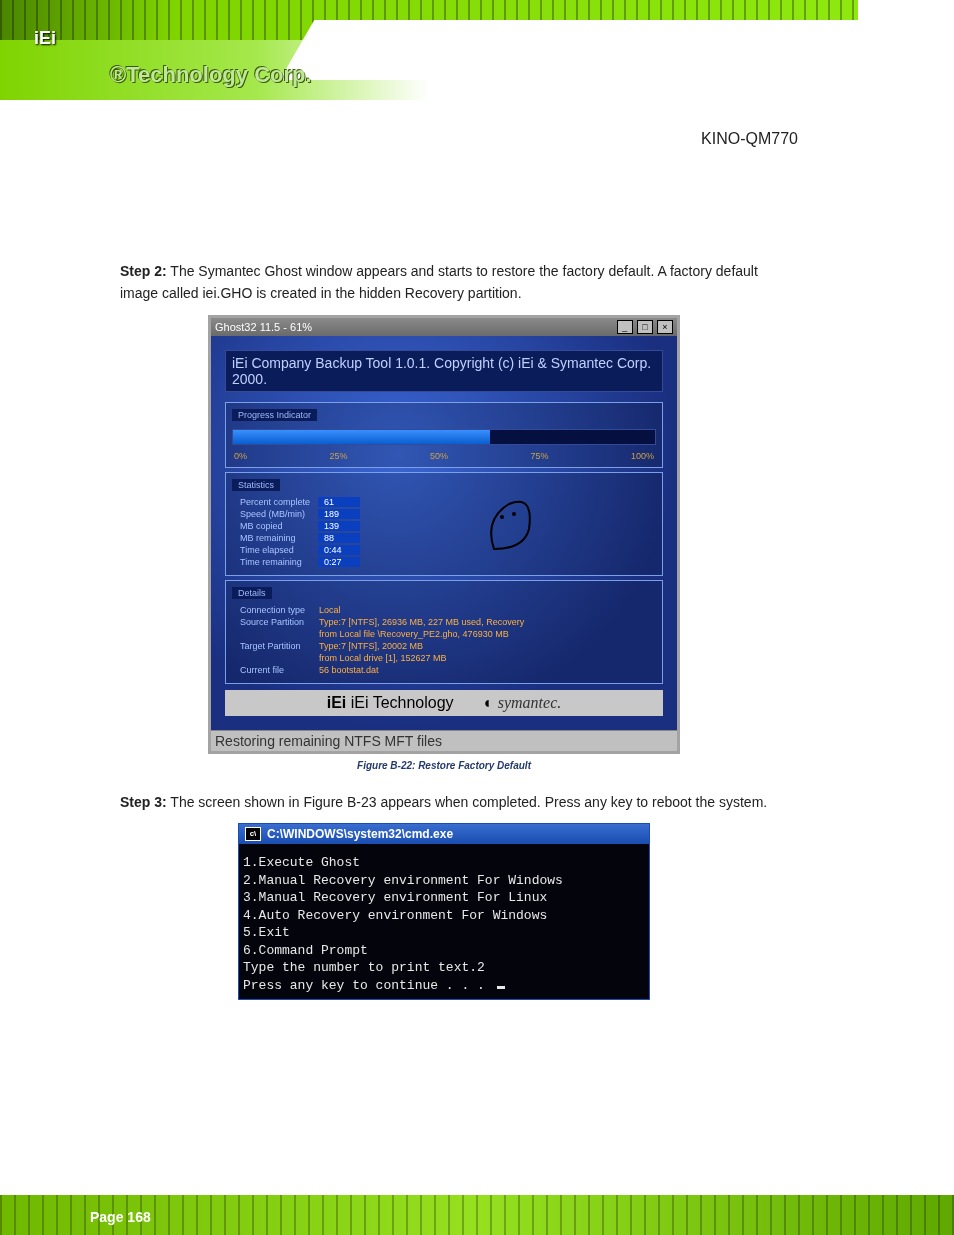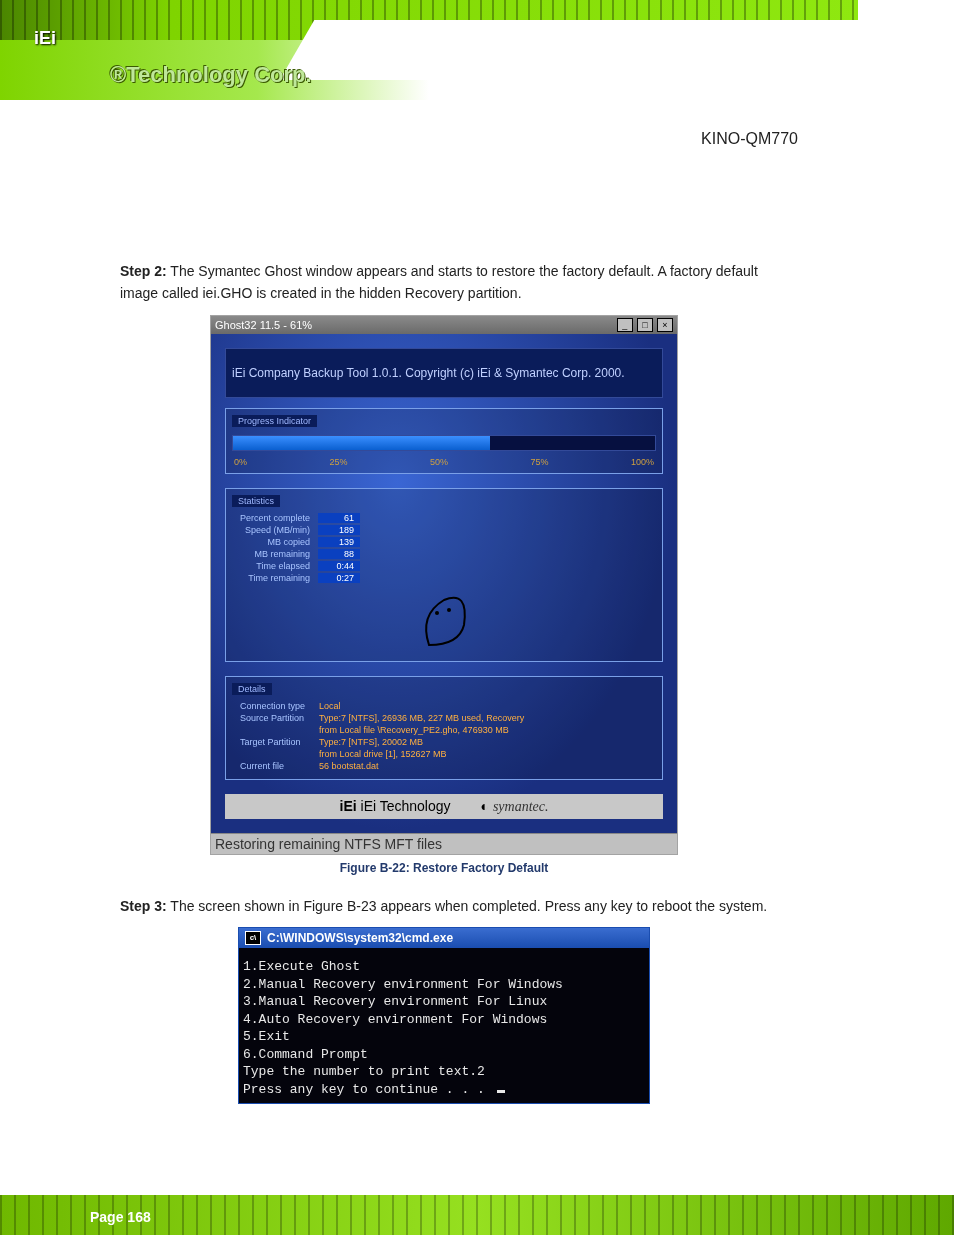--- a/index.html
+++ b/index.html
@@ -75,31 +75,32 @@
   .step-label {
     font-weight: bold;
   }
   .figure-wrap {
     text-align: center;
     margin: 10px 0 6px 0;
   }
   .caption {
     text-align: center;
     font-weight: bold;
-    font-size: 12px;
+    font-size: 10px;
     color: #233a6c;
     margin: 6px 0 18px 0;
+    font-style: italic;
   }
 
   
   .ghost-window {
     display: inline-block;
     width: 466px;
     background: #1a3db0;
-    border: 1px solid #a3a3a3;
+    border: 3px solid #a3a3a3;
     text-align: left;
     font-family: "MS Sans Serif", Tahoma, sans-serif;
     font-size: 10px;
     color: #fff;
   }
   .ghost-title {
     background: linear-gradient(#8a8a8a, #6a6a6a);
     color: #fff;
     font-size: 11px;
     padding: 2px 4px;
@@ -119,27 +120,27 @@
     line-height: 12px;
   }
   .ghost-body {
     background: radial-gradient(ellipse at 40% 30%, #3a66d4 0%, #1a2f80 70%);
     padding: 14px;
   }
   .ghost-panel {
     border: 1px solid #7aa0e8;
     background: rgba(0,0,0,0.15);
     padding: 6px;
-    margin-bottom: 14px;
+    margin-bottom: 4px;
   }
   .copy-bar {
     background: #0a1c5a;
     color: #c0d0ff;
-    font-size: 12px;
-    padding: 17px 6px;
+    font-size: 14px;
+    padding: 4px 6px;
     border: 1px solid #334a99;
     margin-bottom: 10px;
   }
   .section-label {
     display: inline-block;
     background: #0a1c5a;
     color: #9fb8ff;
     padding: 1px 6px;
     font-size: 9px;
     margin-bottom: 4px;
@@ -155,25 +156,25 @@
     height: 100%;
     background: linear-gradient(#3a8fff,#0a5fd0);
   }
   .prog-ticks {
     display: flex;
     justify-content: space-between;
     color: #cfa040;
     font-size: 9px;
     padding: 2px 2px 0 2px;
   }
-  .stats-row { display: flex; flex-direction: column; }
+  .stats-row { display: flex; }
   .stats-table {
     font-size: 9px;
   }
-  .stats-table td { padding: 0 6px; color: #a8c4ff; text-align: right; }
+  .stats-table td { padding: 0 6px; color: #a8c4ff; }
   .stats-table td.val {
     background: #0a40c0;
     color: #fff;
     min-width: 30px;
   }
   .ghost-art {
     flex: 1;
     display: flex;
     align-items: center;
     justify-content: center;
@@ -183,22 +184,22 @@
   .details-table td { font-size: 9px; padding: 0 6px; color: #a8c4ff; vertical-align: top; }
   .details-table td.val { color: #ffb040; }
   .footer-brand {
     background: #c8c8c8;
     color: #000;
     text-align: center;
     padding: 4px;
     display: flex;
     justify-content: center;
     gap: 30px;
-    align-items: center;
-    font-size: 14px;
+    align-items: flex-end;
+    font-size: 16px;
     margin-top: 6px;
   }
   .footer-brand .sym {
     font-family: Georgia, serif;
     font-style: italic;
     color: #333;
   }
   .status-bar {
     background: #c0c0c0;
     color: #333;

